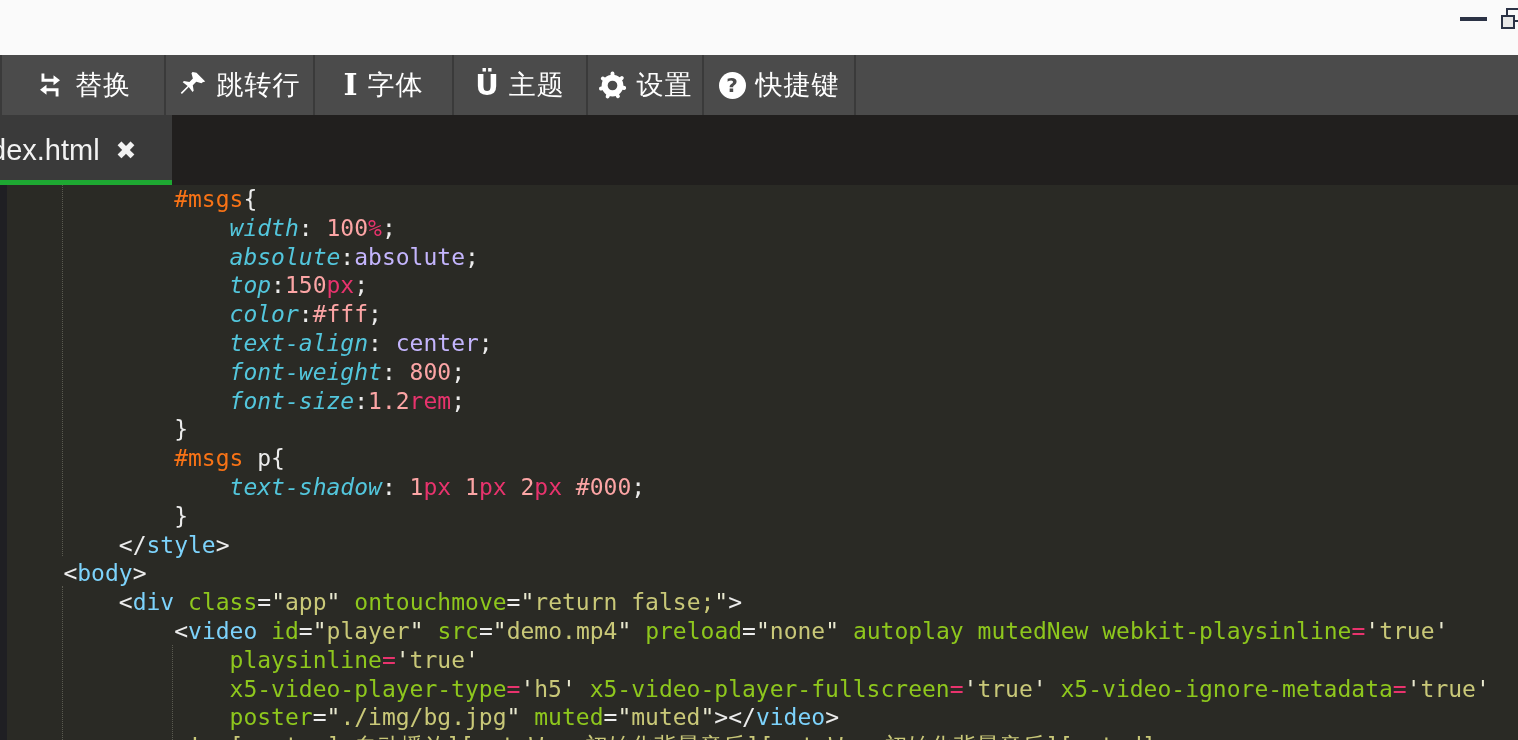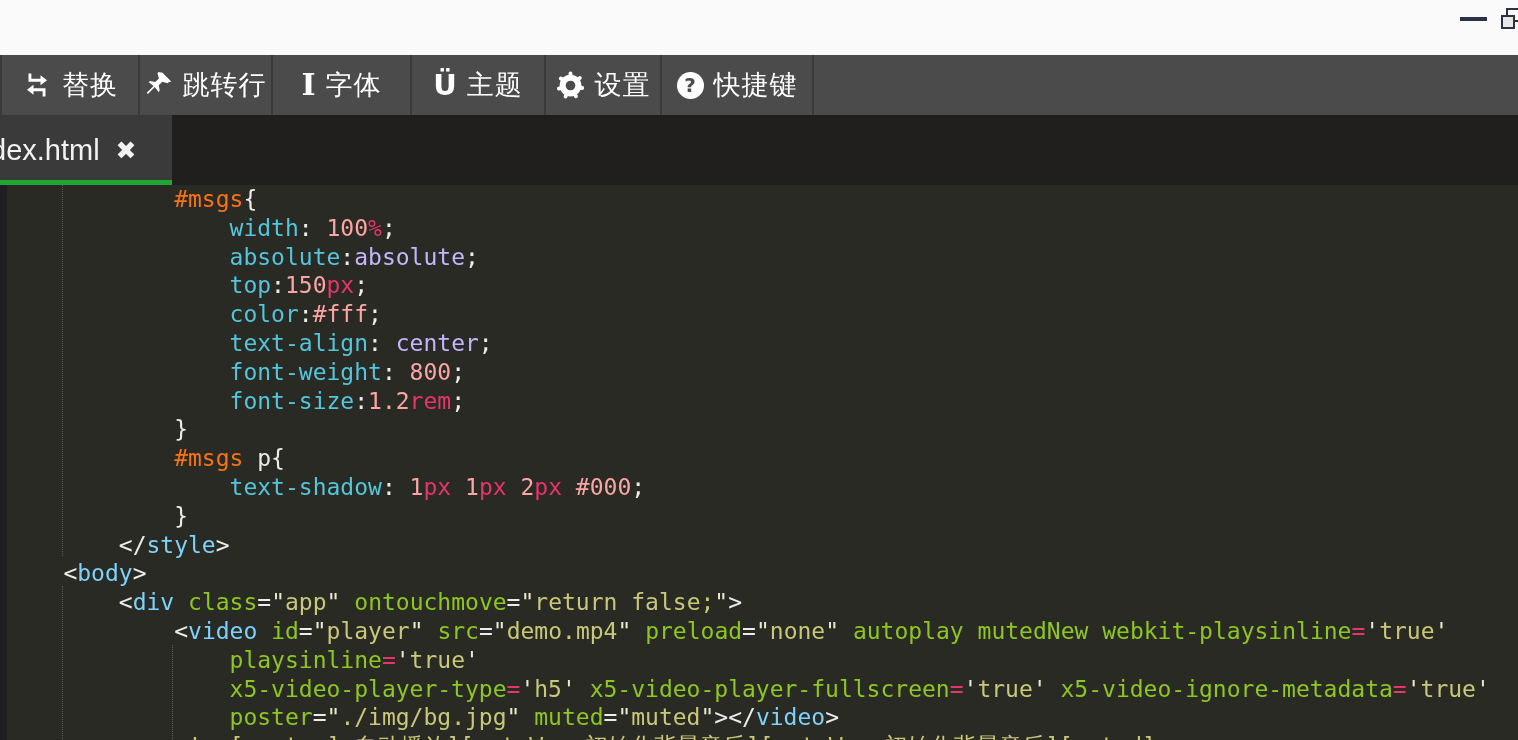--- a/index.html
+++ b/index.html
@@ -20,21 +20,21 @@
   .toolbar { display:flex; height:60px; background:#4b4b4b; border-left:2px solid #3a3a3a; }
   .tool-item { display:flex; align-items:center; justify-content:center; gap:10px;
                height:100%; border-right:2px solid #3a3a3a; color:#fff; cursor:pointer; }
   .tool-item .lbl { font-size:27px; color:#fff; letter-spacing:1px; }
   .tool-item svg { display:block; }
   .glyph-font { font-family:"DejaVu Serif", serif; font-weight:bold; font-size:30px; line-height:30px; }
   .glyph-theme { font-family:"DejaVu Sans", sans-serif; font-weight:bold; font-size:29px; line-height:29px; }
   .help-circle { display:flex; align-items:center; justify-content:center;
                  width:27px; height:27px; border-radius:50%; background:#fff;
                  color:#4b4b4b; font-weight:bold; font-size:20px; font-family:"DejaVu Sans", sans-serif; }
-  .w1{width:138px}.w2{width:133px}.w3{width:139px}.w4{width:134px}.w5{width:116px}.w6{width:152px}
+  .w1{width:164px}.w2{width:149px}.w3{width:139px}.w4{width:134px}.w5{width:116px}.w6{width:152px}
 
   
   .tabbar { position:relative; height:70px; background:#211f1e; }
   .tab { position:absolute; left:0; top:0; width:172px; height:70px; background:#3a3a3a;
          display:flex; align-items:center; overflow:hidden; cursor:pointer; }
   .tab-name { color:#f2f2f2; font-size:29px; margin-left:-10px; white-space:nowrap;
               font-family:"Liberation Sans", sans-serif; }
   .tab-close { color:#f2f2f2; font-size:25px; font-weight:bold; margin-left:16px; cursor:pointer;
                font-family:"DejaVu Sans", sans-serif; }
   .tab-underline { position:absolute; left:0; bottom:0; width:172px; height:5px; background:#1ea832; }
@@ -48,21 +48,21 @@
   .g3 { left:172px; top:460px; height:95px; }
   pre.code { position:absolute; left:0; top:0; margin:0; padding:0 0 0 8px;
              font-family:"DejaVu Sans Mono", monospace; font-size:23px; line-height:28.8px;
              white-space:pre; color:#ececec; }
   .t-ws   { color:#ececec; }
   .t-punc { color:#ececec; }
   .t-sel  { color:#f97316; }
   .t-tag  { color:#7dd3fc; }
   .t-unit { color:#e8336d; }
   .t-eqp  { color:#e8336d; }
-  .t-prop { color:#53c6dc; }
+  .t-prop { color:#53c6dc; font-style:italic; }
   .t-val  { color:#c4b5fd; }
   .t-num  { color:#fca5a5; }
   .t-attr { color:#8ec71d; }
   .t-str  { color:#c9c878; }
   .t-qt   { color:#e9e9d0; }
 </style>
 </head>
 <body>
 
 <div class="titlebar">

